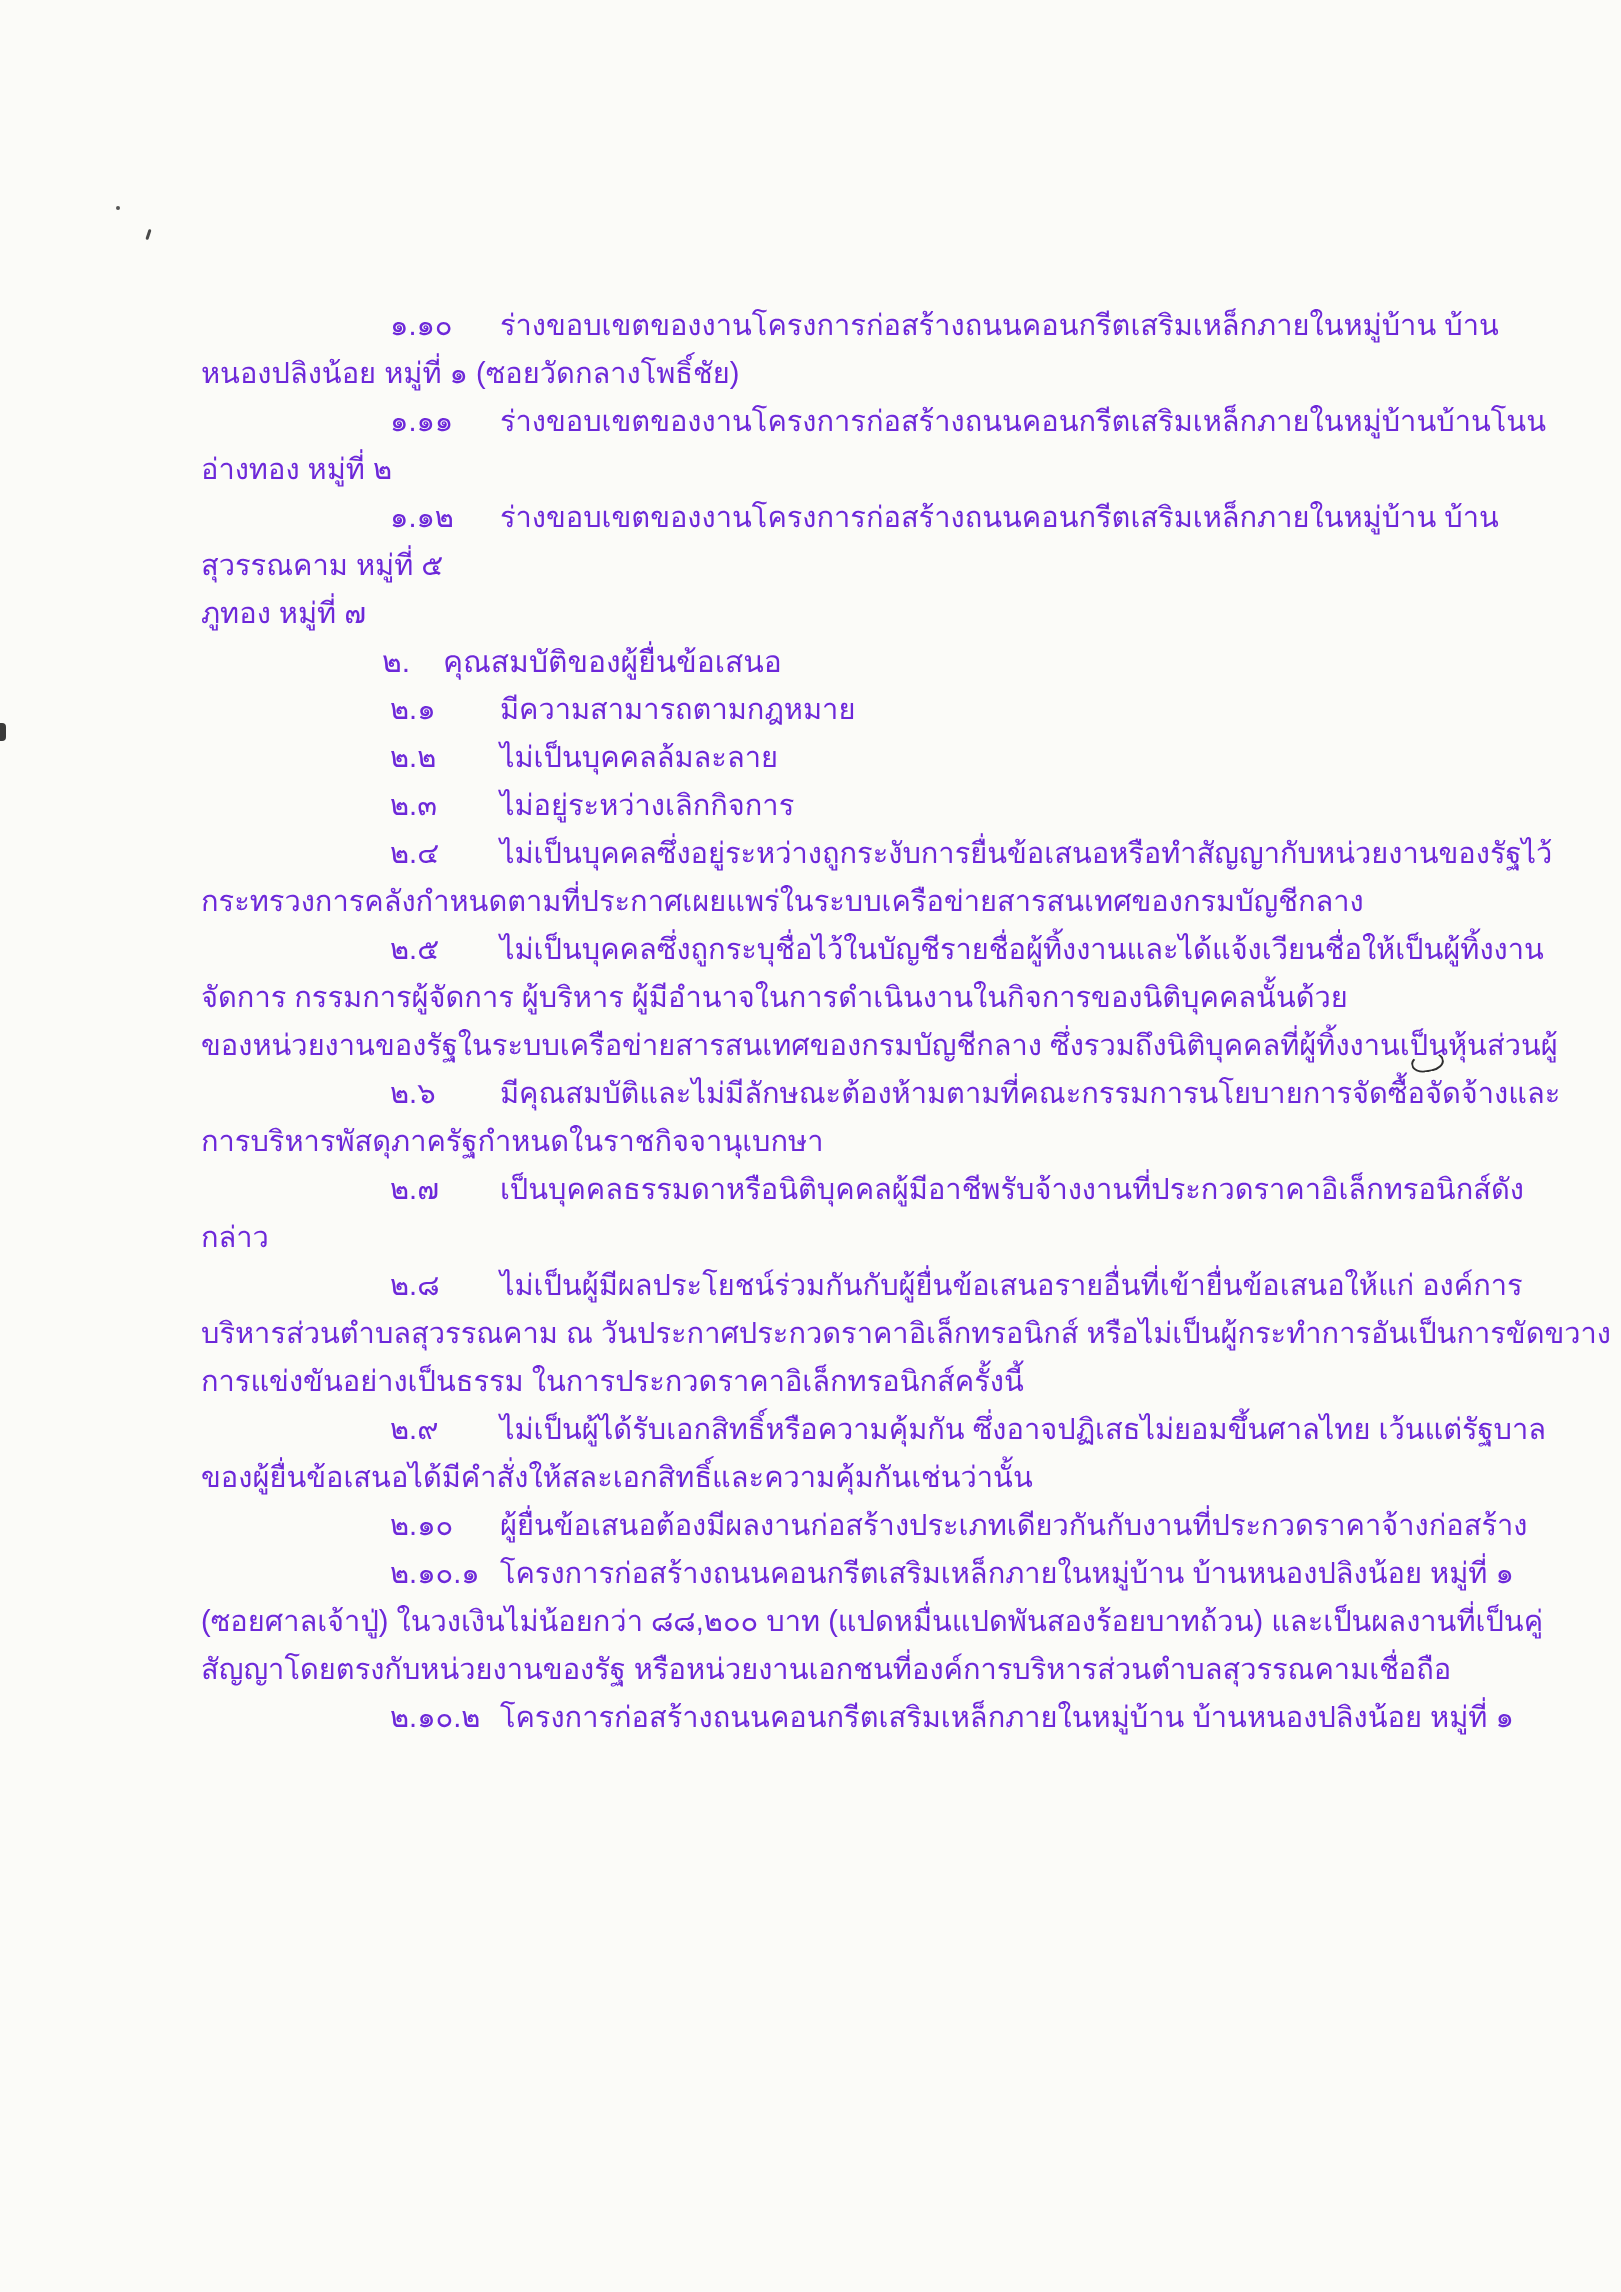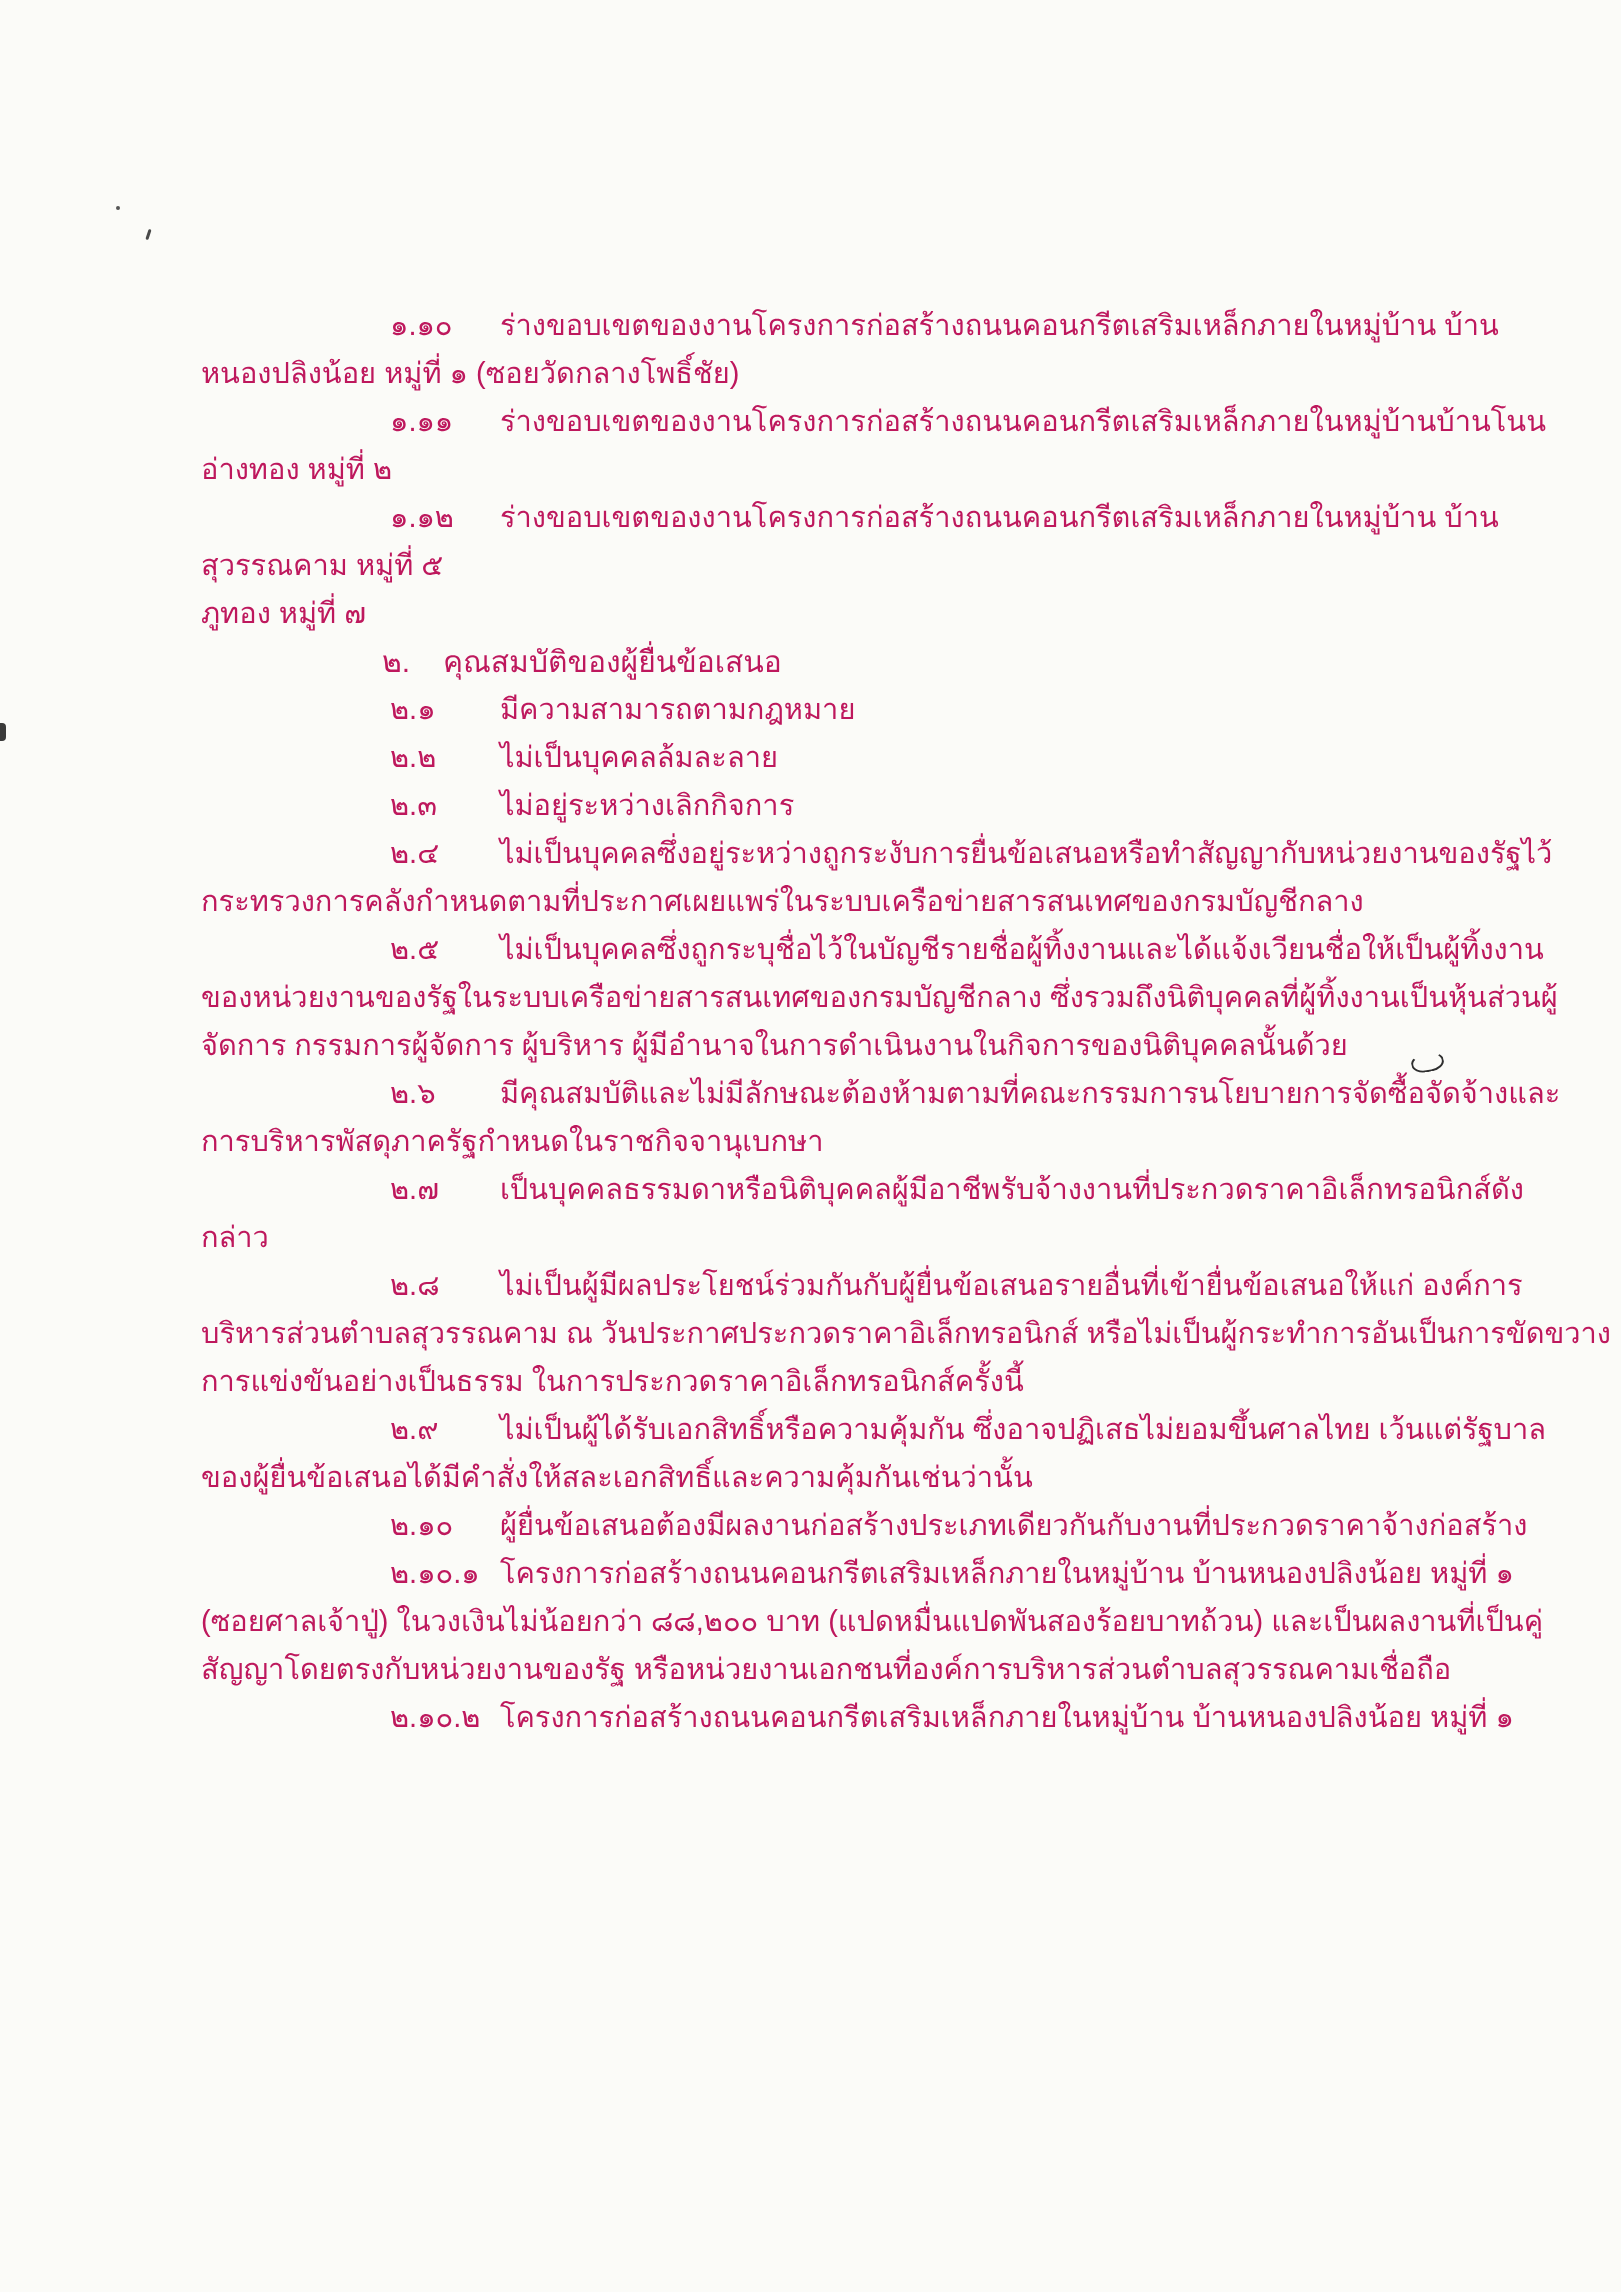--- a/index.html
+++ b/index.html
@@ -17,21 +17,21 @@
     left:201px;
     top:306px;
     width:1274px;
   }
   .line{
     position:relative;
     height:48px;
     font-size:29px;
     line-height:39px;
     white-space:nowrap;
-    color:#be185d;
+    color:#6d28d9;
   }
   .line.item{padding-left:189px;}
   .line.heading{
     padding-left:181px;
     font-weight:normal;
     font-size:30px;
   }
   .num{
     display:inline-block;
     min-width:106px;
@@ -76,22 +76,22 @@
       <div class="line item"><span class="num">๑.๑๒</span><span>ร่างขอบเขตของงานโครงการก่อสร้างถนนคอนกรีตเสริมเหล็กภายในหมู่บ้าน บ้าน</span></div>
       <div class="line cont"><span>สุวรรณคาม หมู่ที่ ๕</span></div>
       <div class="line cont"><span>ภูทอง หมู่ที่ ๗</span></div>
       <div class="line heading"><span class="num">๒.</span><span>คุณสมบัติของผู้ยื่นข้อเสนอ</span></div>
       <div class="line item"><span class="num">๒.๑</span><span>มีความสามารถตามกฎหมาย</span></div>
       <div class="line item"><span class="num">๒.๒</span><span>ไม่เป็นบุคคลล้มละลาย</span></div>
       <div class="line item"><span class="num">๒.๓</span><span>ไม่อยู่ระหว่างเลิกกิจการ</span></div>
       <div class="line item"><span class="num">๒.๔</span><span>ไม่เป็นบุคคลซึ่งอยู่ระหว่างถูกระงับการยื่นข้อเสนอหรือทำสัญญากับหน่วยงานของรัฐไว้</span></div>
       <div class="line cont"><span>กระทรวงการคลังกำหนดตามที่ประกาศเผยแพร่ในระบบเครือข่ายสารสนเทศของกรมบัญชีกลาง</span></div>
       <div class="line item"><span class="num">๒.๕</span><span>ไม่เป็นบุคคลซึ่งถูกระบุชื่อไว้ในบัญชีรายชื่อผู้ทิ้งงานและได้แจ้งเวียนชื่อให้เป็นผู้ทิ้งงาน</span></div>
+      <div class="line cont"><span>จัดการ กรรมการผู้จัดการ ผู้บริหาร ผู้มีอำนาจในการดำเนินงานในกิจการของนิติบุคคลนั้นด้วย</span></div>
       <div class="line cont"><span>ของหน่วยงานของรัฐในระบบเครือข่ายสารสนเทศของกรมบัญชีกลาง ซึ่งรวมถึงนิติบุคคลที่ผู้ทิ้งงานเป็นหุ้นส่วนผู้</span></div>
-      <div class="line cont"><span>จัดการ กรรมการผู้จัดการ ผู้บริหาร ผู้มีอำนาจในการดำเนินงานในกิจการของนิติบุคคลนั้นด้วย</span></div>
       <div class="line item"><span class="num">๒.๖</span><span>มีคุณสมบัติและไม่มีลักษณะต้องห้ามตามที่คณะกรรมการนโยบายการจัดซื้อจัดจ้างและ</span></div>
       <div class="line cont"><span>การบริหารพัสดุภาครัฐกำหนดในราชกิจจานุเบกษา</span></div>
       <div class="line item"><span class="num">๒.๗</span><span>เป็นบุคคลธรรมดาหรือนิติบุคคลผู้มีอาชีพรับจ้างงานที่ประกวดราคาอิเล็กทรอนิกส์ดัง</span></div>
       <div class="line cont"><span>กล่าว</span></div>
       <div class="line item"><span class="num">๒.๘</span><span>ไม่เป็นผู้มีผลประโยชน์ร่วมกันกับผู้ยื่นข้อเสนอรายอื่นที่เข้ายื่นข้อเสนอให้แก่ องค์การ</span></div>
       <div class="line cont"><span>บริหารส่วนตำบลสุวรรณคาม ณ วันประกาศประกวดราคาอิเล็กทรอนิกส์ หรือไม่เป็นผู้กระทำการอันเป็นการขัดขวาง</span></div>
       <div class="line cont"><span>การแข่งขันอย่างเป็นธรรม ในการประกวดราคาอิเล็กทรอนิกส์ครั้งนี้</span></div>
       <div class="line item"><span class="num">๒.๙</span><span>ไม่เป็นผู้ได้รับเอกสิทธิ์หรือความคุ้มกัน ซึ่งอาจปฏิเสธไม่ยอมขึ้นศาลไทย เว้นแต่รัฐบาล</span></div>
       <div class="line cont"><span>ของผู้ยื่นข้อเสนอได้มีคำสั่งให้สละเอกสิทธิ์และความคุ้มกันเช่นว่านั้น</span></div>
       <div class="line item"><span class="num">๒.๑๐</span><span>ผู้ยื่นข้อเสนอต้องมีผลงานก่อสร้างประเภทเดียวกันกับงานที่ประกวดราคาจ้างก่อสร้าง</span></div>

